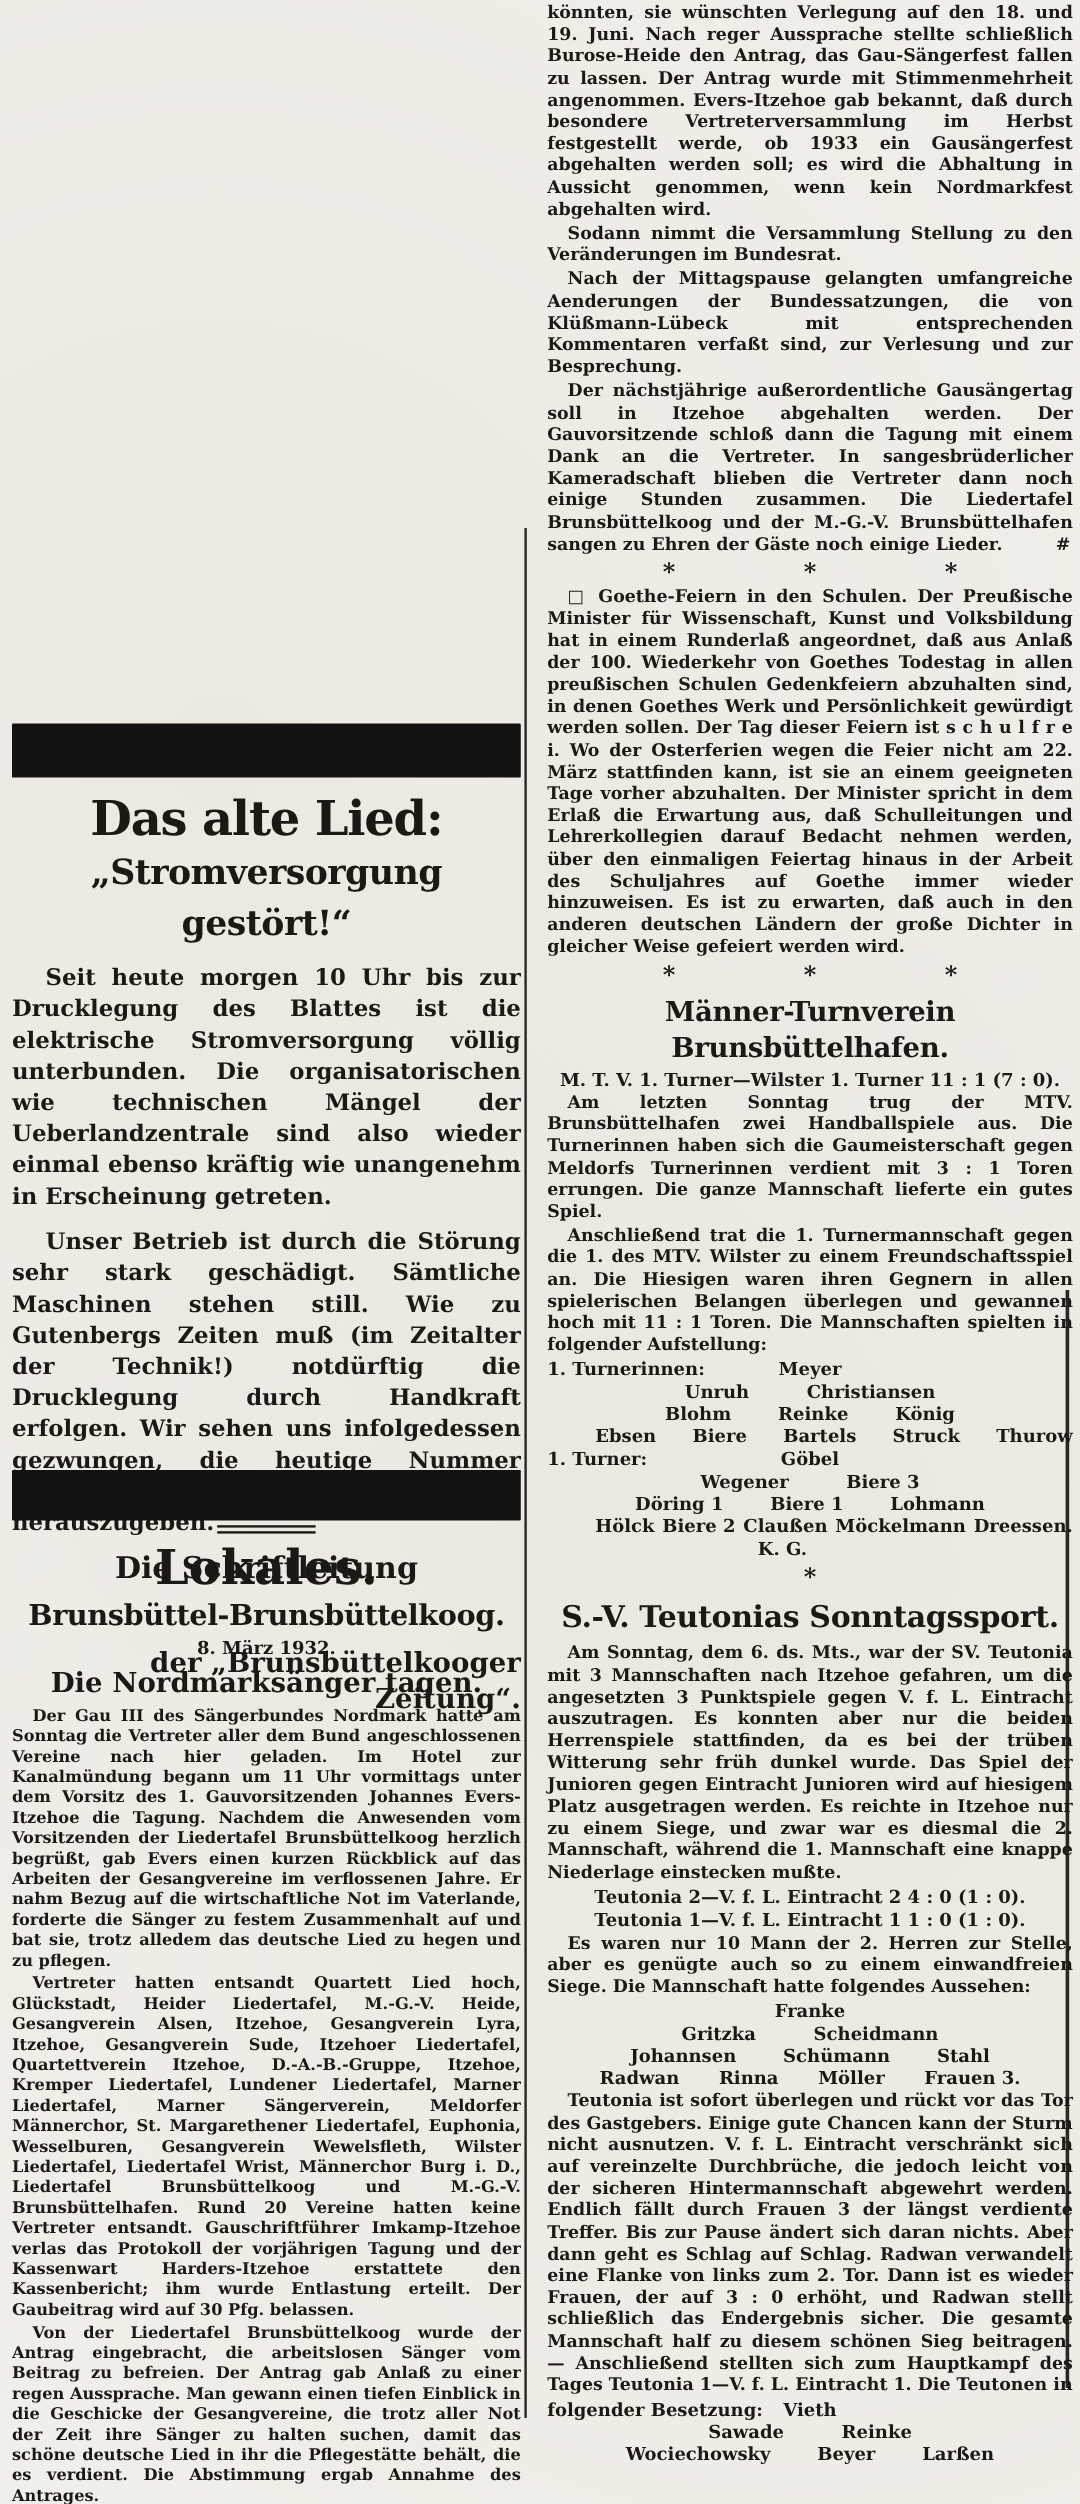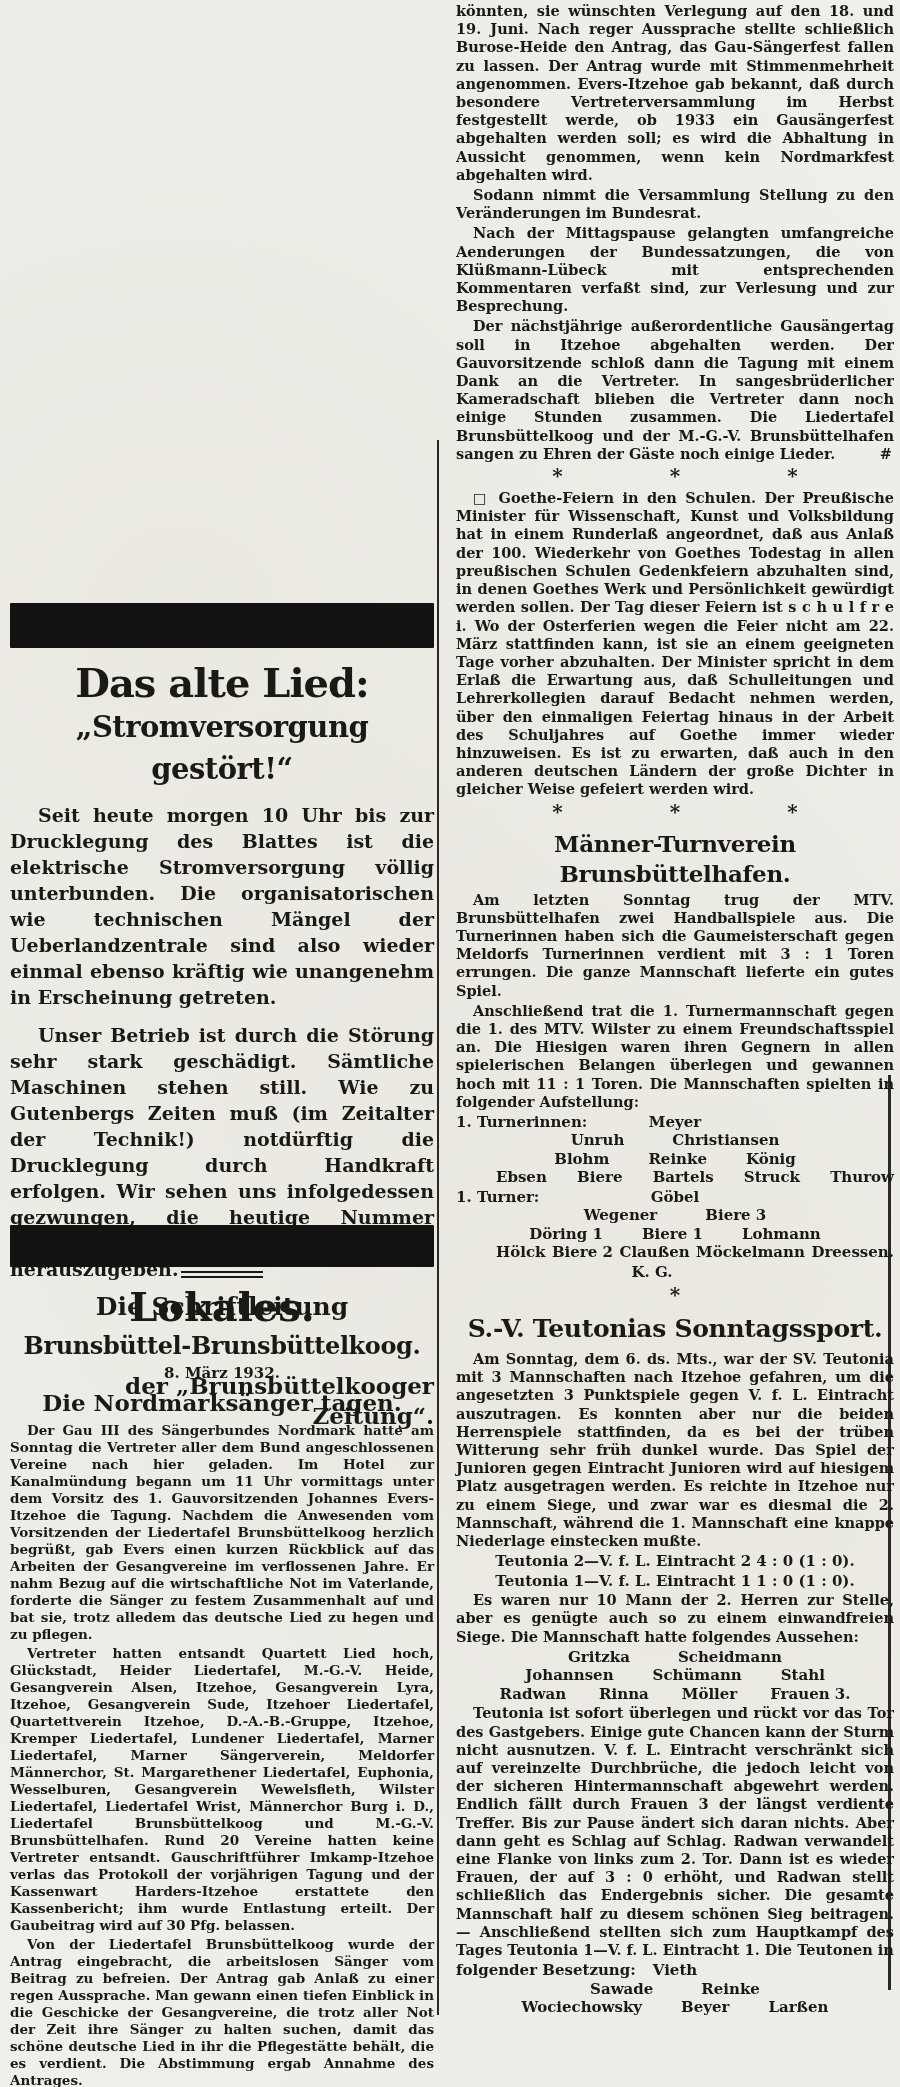--- a/index.html
+++ b/index.html
@@ -112,20 +112,21 @@
     <p class="body-p">Nach der Mittagspause gelangten umfangreiche Aenderungen der Bundessatzungen, die von Klüßmann-Lübeck mit entsprechenden Kommentaren verfaßt sind, zur Verlesung und zur Besprechung.</p>
     <p class="body-p rel"><span>Der nächstjährige außerordentliche Gausängertag soll in Itzehoe abgehalten werden. Der Gauvorsitzende schloß dann die Tagung mit einem Dank an die Vertreter. In sangesbrüderlicher Kameradschaft blieben die Vertreter dann noch einige Stunden zusammen. Die Liedertafel Brunsbüttelkoog und der M.-G.-V. Brunsbüttelhafen sangen zu Ehren der Gäste noch einige Lieder.</span><span class="endmark">#</span></p>
 
     <div class="sep">* * *</div>
 
     <p class="body-p"><span class="bullet">□</span>&nbsp;<span class="lead">Goethe-Feiern in den Schulen.</span>&nbsp;<span>Der Preußische Minister für Wissenschaft, Kunst und Volksbildung hat in einem Runderlaß angeordnet, daß aus Anlaß der 100. Wiederkehr von Goethes Todestag in allen preußischen Schulen Gedenkfeiern abzuhalten sind, in denen Goethes Werk und Persönlichkeit gewürdigt werden sollen. Der Tag dieser Feiern ist s c h u l f r e i. Wo der Osterferien wegen die Feier nicht am 22. März stattfinden kann, ist sie an einem geeigneten Tage vorher abzuhalten. Der Minister spricht in dem Erlaß die Erwartung aus, daß Schulleitungen und Lehrerkollegien darauf Bedacht nehmen werden, über den einmaligen Feiertag hinaus in der Arbeit des Schuljahres auf Goethe immer wieder hinzuweisen. Es ist zu erwarten, daß auch in den anderen deutschen Ländern der große Dichter in gleicher Weise gefeiert werden wird.</span></p>
 
     <div class="sep">* * *</div>
 
     <div class="headline-md">Männer-Turnverein Brunsbüttelhafen.</div>
+    <div class="result-line">M. T. V. 1. Turner—Wilster 1. Turner 11 : 1 (7 : 0).</div>
     <p class="body-p">Am letzten Sonntag trug der MTV. Brunsbüttelhafen zwei Handballspiele aus. Die Turnerinnen haben sich die Gaumeisterschaft gegen Meldorfs Turnerinnen verdient mit 3 : 1 Toren errungen. Die ganze Mannschaft lieferte ein gutes Spiel.</p>
     <p class="body-p">Anschließend trat die 1. Turnermannschaft gegen die 1. des MTV. Wilster zu einem Freundschaftsspiel an. Die Hiesigen waren ihren Gegnern in allen spielerischen Belangen überlegen und gewannen hoch mit 11 : 1 Toren. Die Mannschaften spielten in folgender Aufstellung:</p>
 
     <div class="lineup">
       <div class="lrow">
         <span class="llabel">1. Turnerinnen:</span>
         <span>Meyer</span>
       </div>
       <div class="lrow">
         <span>Unruh</span>
@@ -172,20 +173,23 @@
     <div class="sep single">*</div>
 
     <div class="headline-lg">S.-V. Teutonias Sonntagssport.</div>
     <p class="body-p">Am Sonntag, dem 6. ds. Mts., war der SV. Teutonia mit 3 Mannschaften nach Itzehoe gefahren, um die angesetzten 3 Punktspiele gegen V. f. L. Eintracht auszutragen. Es konnten aber nur die beiden Herrenspiele stattfinden, da es bei der trüben Witterung sehr früh dunkel wurde. Das Spiel der Junioren gegen Eintracht Junioren wird auf hiesigem Platz ausgetragen werden. Es reichte in Itzehoe nur zu einem Siege, und zwar war es diesmal die 2. Mannschaft, während die 1. Mannschaft eine knappe Niederlage einstecken mußte.</p>
     <div class="result-line">Teutonia 2—V. f. L. Eintracht 2  4 : 0 (1 : 0).</div>
     <div class="result-line">Teutonia 1—V. f. L. Eintracht 1  1 : 0 (1 : 0).</div>
     <p class="body-p">Es waren nur 10 Mann der 2. Herren zur Stelle, aber es genügte auch so zu einem einwandfreien Siege. Die Mannschaft hatte folgendes Aussehen:</p>
 
     <div class="lineup">
       <div class="lrow">
+        <span>Franke</span>
+      </div>
+      <div class="lrow">
         <span>Gritzka</span>
         <span>Scheidmann</span>
       </div>
       <div class="lrow gap-mid">
         <span>Johannsen</span>
         <span>Schümann</span>
         <span>Stahl</span>
       </div>
       <div class="lrow gap-four">
         <span>Radwan</span>

